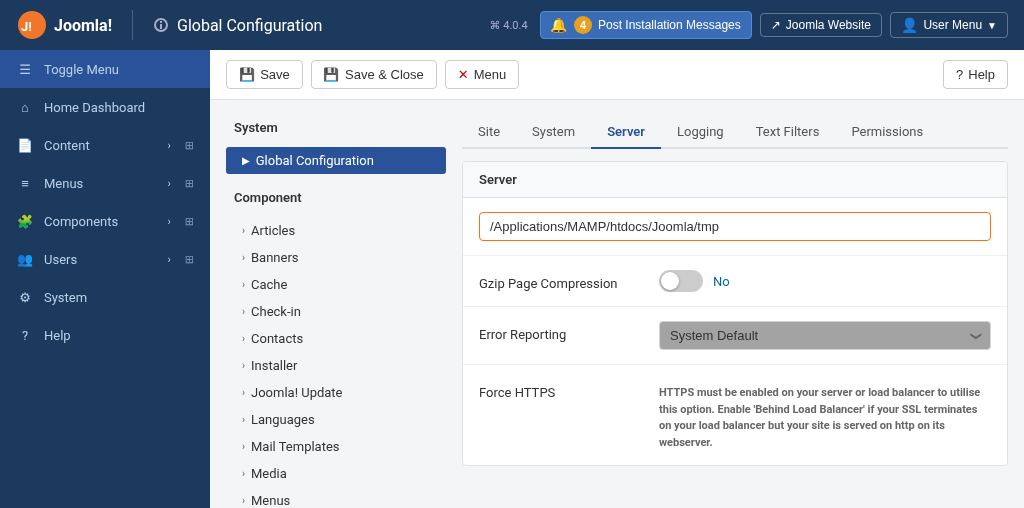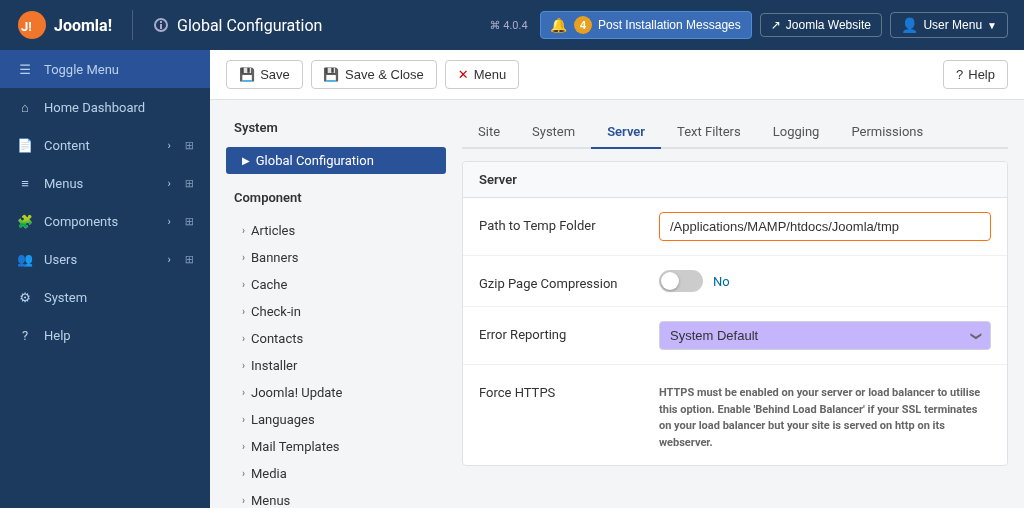--- a/index.html
+++ b/index.html
@@ -59,21 +59,21 @@
     .server-panel-title { padding: 10px 16px; font-weight: 600; color: #333; font-size: 13px; border-bottom: 1px solid #dee2e6; background: #f8f9fa; border-radius: 4px 4px 0 0; }
     .form-row { display: flex; align-items: flex-start; padding: 14px 16px; border-bottom: 1px solid #f0f0f0; }
     .form-row:last-child { border-bottom: none; }
     .form-label { width: 180px; flex-shrink: 0; color: #333; font-size: 13px; padding-top: 6px; }
     .form-control { flex: 1; }
     .text-input { width: 100%; padding: 6px 10px; border: 1px solid #f97316; border-radius: 4px; font-size: 13px; color: #333; background: #fff; }
     .toggle-container { display: flex; align-items: center; gap: 10px; }
     .toggle { width: 44px; height: 22px; background: #ccc; border-radius: 11px; position: relative; cursor: pointer; }
     .toggle-knob { width: 18px; height: 18px; background: #fff; border-radius: 50%; position: absolute; top: 2px; left: 2px; transition: left 0.2s; box-shadow: 0 1px 3px rgba(0,0,0,0.3); }
     .toggle-label { color: #0369a1; font-size: 13px; }
-    .select-control { width: 100%; padding: 6px 32px 6px 10px; border: 1px solid #ced4da; border-radius: 4px; font-size: 13px; color: #333; background: #c4b5fd; appearance: none; cursor: pointer; }
+    .select-control { width: 100%; padding: 6px 32px 6px 10px; border: 1px solid #ced4da; border-radius: 4px; font-size: 13px; color: #333; background: #a3a3a3; appearance: none; cursor: pointer; }
     .select-wrapper { position: relative; }
     .select-wrapper::after { content: '❯'; position: absolute; right: 10px; top: 50%; transform: translateY(-50%) rotate(90deg); color: #666; font-size: 11px; pointer-events: none; }
     .help-text { font-size: 11px; color: #666; margin-top: 6px; line-height: 1.5; font-weight: bold; }
   </style>
 </head>
 <body>
 
 <div class="topbar">
   <div class="topbar-logo">
     <svg viewBox="0 0 32 32" fill="none" xmlns="http://www.w3.org/2000/svg">
@@ -241,35 +241,34 @@
           <div class="tab">
             <span>Site</span>
           </div>
           <div class="tab">
             <span>System</span>
           </div>
           <div class="tab active">
             <span>Server</span>
           </div>
           <div class="tab">
+            <span>Logging</span>
+          </div>
+          <div class="tab">
             <span>Text Filters</span>
-          </div>
-          <div class="tab">
-            <span>Logging</span>
           </div>
           <div class="tab">
             <span>Permissions</span>
           </div>
         </div>
 
         <div class="server-panel">
           <div class="server-panel-title">Server</div>
 
           <div class="form-row">
-            <div class="form-label">Path to Temp Folder</div>
             <div class="form-control">
               <input type="text" class="text-input" value="/Applications/MAMP/htdocs/Joomla/tmp" style="">
             </div>
           </div>
 
           <div class="form-row">
             <div class="form-label">Gzip Page Compression</div>
             <div class="form-control">
               <div class="toggle-container">
                 <div class="toggle">

